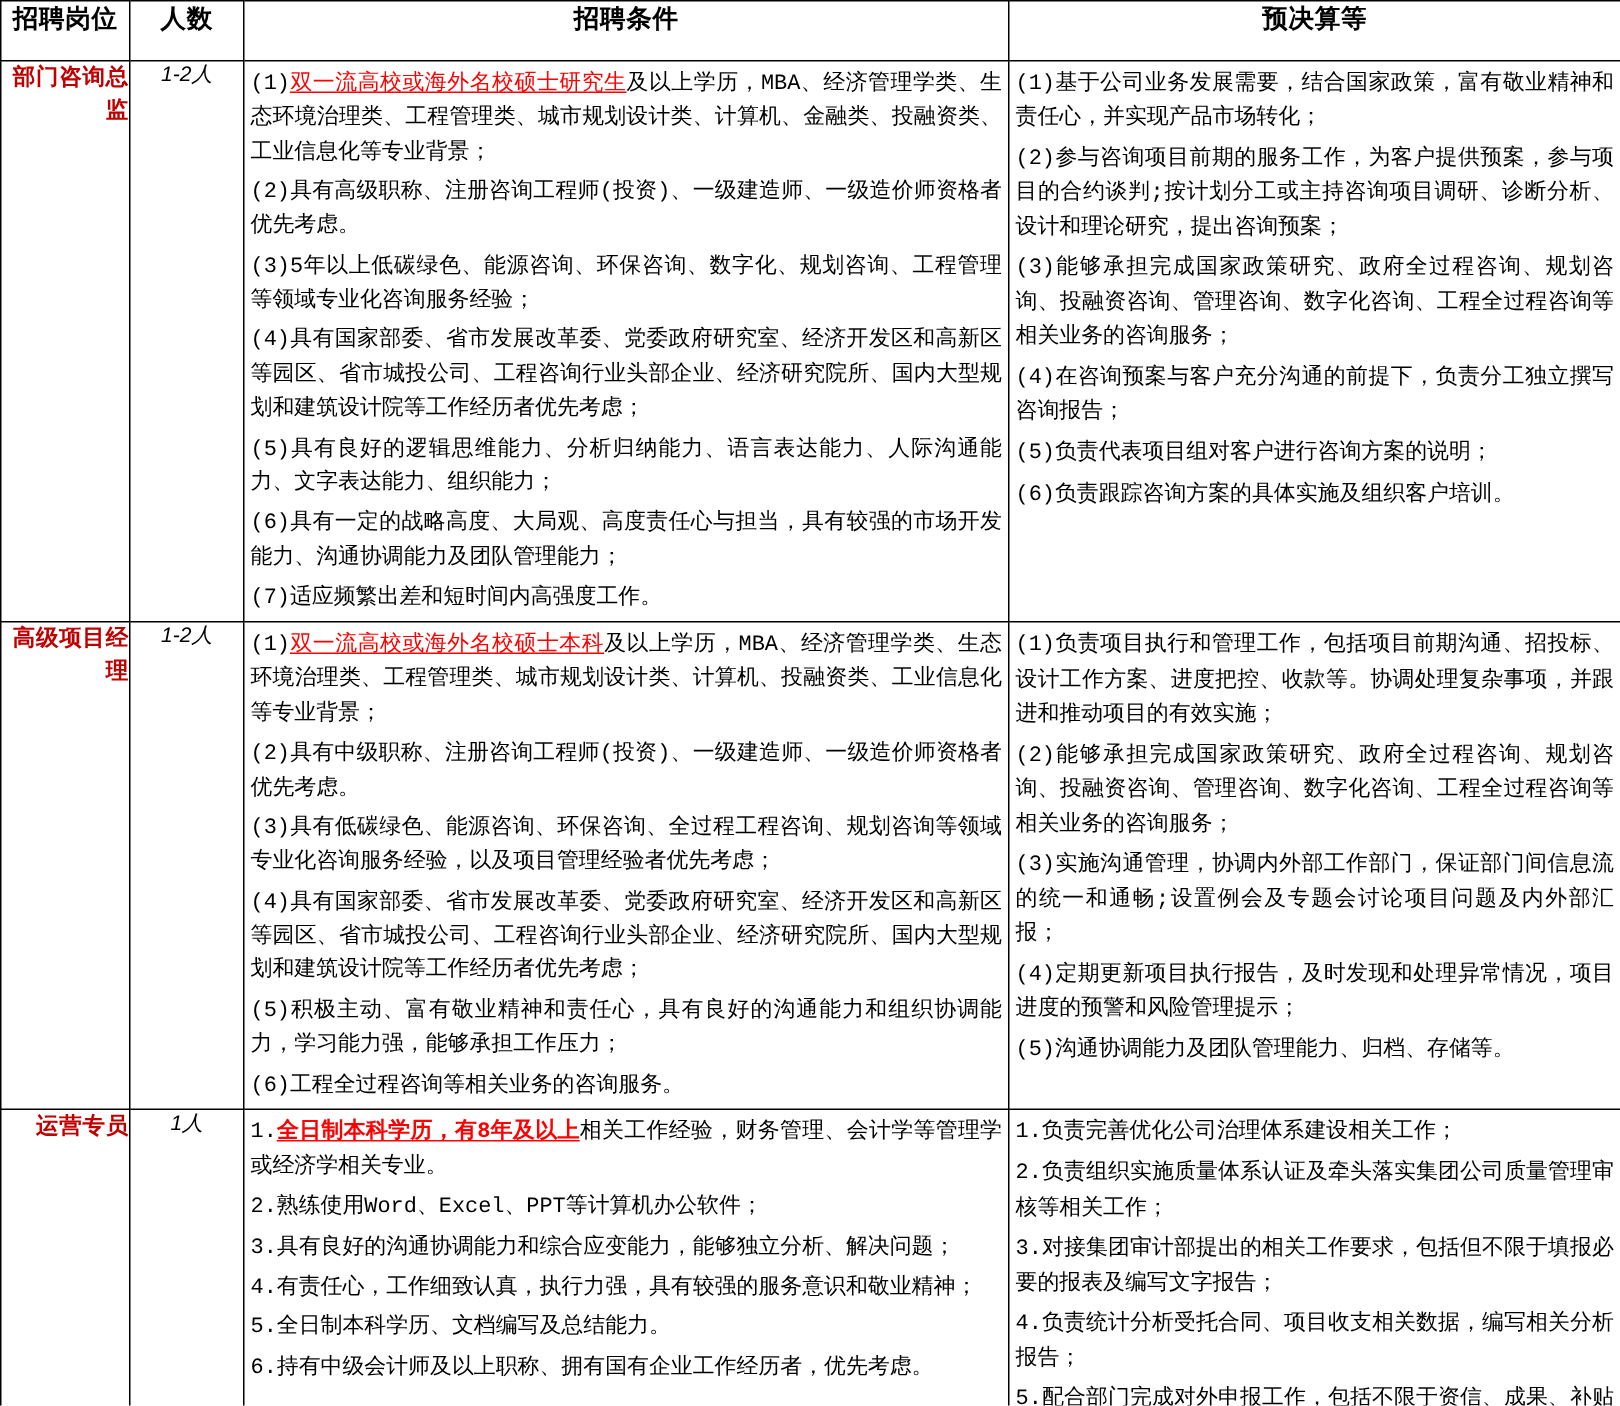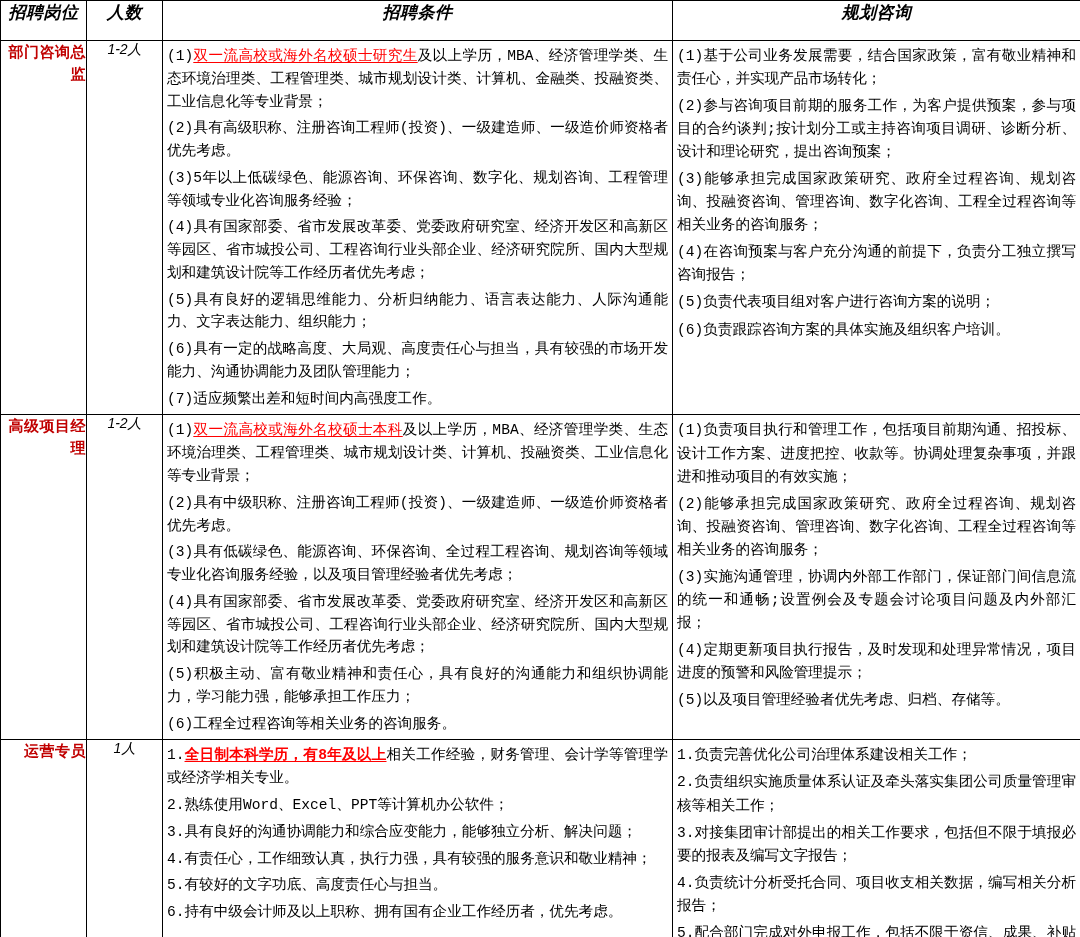--- a/index.html
+++ b/index.html
@@ -36,21 +36,20 @@
   col.c-duty   { width: 408px; }
 
   thead th {
     text-align: center;
     vertical-align: middle;
     font-weight: bold;
     font-size: 17px;
     letter-spacing: 0.5px;
     height: 39px;
     padding: 4px 2px;
-    font-style: italic;
   }
 
   td.post-cell {
     text-align: right;
     vertical-align: middle;
     color: #c00000;
     font-weight: bold;
     font-size: 15px;
     line-height: 1.45;
     letter-spacing: 0.5px;
@@ -104,21 +103,21 @@
       <col class="c-post">
       <col class="c-count">
       <col class="c-cond">
       <col class="c-duty">
     </colgroup>
     <thead>
       <tr>
         <th>招聘岗位</th>
         <th>人数</th>
         <th>招聘条件</th>
-        <th>规划咨询</th>
+        <th>预决算等</th>
       </tr>
     </thead>
     <tbody id="table-body">
         <tr>
           <td class="post-cell">部门咨询总监</td>
           <td class="count-cell">1-2人</td>
           <td class="cond-cell">
             <p class="para"><span>(1)</span><span class="hl">双一流高校或海外名校硕士研究生</span><span>及以上学历，MBA、经济管理学类、生态环境治理类、工程管理类、城市规划设计类、计算机、金融类、投融资类、工业信息化等专业背景；</span></p>
             <p class="para"><span>(2)</span><span>具有高级职称、注册咨询工程师(投资)、一级建造师、一级造价师资格者优先考虑。</span></p>
             <p class="para"><span>(3)</span><span>5年以上低碳绿色、能源咨询、环保咨询、数字化、规划咨询、工程管理等领域专业化咨询服务经验；</span></p>
@@ -145,32 +144,32 @@
             <p class="para"><span>(3)</span><span>具有低碳绿色、能源咨询、环保咨询、全过程工程咨询、规划咨询等领域专业化咨询服务经验，以及项目管理经验者优先考虑；</span></p>
             <p class="para"><span>(4)</span><span>具有国家部委、省市发展改革委、党委政府研究室、经济开发区和高新区等园区、省市城投公司、工程咨询行业头部企业、经济研究院所、国内大型规划和建筑设计院等工作经历者优先考虑；</span></p>
             <p class="para"><span>(5)</span><span>积极主动、富有敬业精神和责任心，具有良好的沟通能力和组织协调能力，学习能力强，能够承担工作压力；</span></p>
             <p class="para"><span>(6)</span><span>工程全过程咨询等相关业务的咨询服务。</span></p>
           </td>
           <td class="duty-cell pad-top-2">
             <p class="para"><span>(1)</span><span>负责项目执行和管理工作，包括项目前期沟通、招投标、设计工作方案、进度把控、收款等。协调处理复杂事项，并跟进和推动项目的有效实施；</span></p>
             <p class="para"><span>(2)</span><span>能够承担完成国家政策研究、政府全过程咨询、规划咨询、投融资咨询、管理咨询、数字化咨询、工程全过程咨询等相关业务的咨询服务；</span></p>
             <p class="para"><span>(3)</span><span>实施沟通管理，协调内外部工作部门，保证部门间信息流的统一和通畅;设置例会及专题会讨论项目问题及内外部汇报；</span></p>
             <p class="para"><span>(4)</span><span>定期更新项目执行报告，及时发现和处理异常情况，项目进度的预警和风险管理提示；</span></p>
-            <p class="para"><span>(5)</span><span>以及项目管理经验者优先考虑、归档、存储等。</span></p>
+            <p class="para"><span>(5)</span><span>沟通协调能力及团队管理能力、归档、存储等。</span></p>
           </td>
         </tr>
         <tr>
           <td class="post-cell">运营专员</td>
           <td class="count-cell">1人</td>
           <td class="cond-cell">
             <p class="para"><span>1.</span><span class="hl-bold">全日制本科学历，有8年及以上</span><span>相关工作经验，财务管理、会计学等管理学或经济学相关专业。</span></p>
             <p class="para"><span>2.</span><span>熟练使用Word、Excel、PPT等计算机办公软件；</span></p>
             <p class="para"><span>3.</span><span>具有良好的沟通协调能力和综合应变能力，能够独立分析、解决问题；</span></p>
             <p class="para"><span>4.</span><span>有责任心，工作细致认真，执行力强，具有较强的服务意识和敬业精神；</span></p>
-            <p class="para"><span>5.</span><span>有较好的文字功底、高度责任心与担当。</span></p>
+            <p class="para"><span>5.</span><span>全日制本科学历、文档编写及总结能力。</span></p>
             <p class="para"><span>6.</span><span>持有中级会计师及以上职称、拥有国有企业工作经历者，优先考虑。</span></p>
           </td>
           <td class="duty-cell">
             <p class="para"><span>1.</span><span>负责完善优化公司治理体系建设相关工作；</span></p>
             <p class="para"><span>2.</span><span>负责组织实施质量体系认证及牵头落实集团公司质量管理审核等相关工作；</span></p>
             <p class="para"><span>3.</span><span>对接集团审计部提出的相关工作要求，包括但不限于填报必要的报表及编写文字报告；</span></p>
             <p class="para"><span>4.</span><span>负责统计分析受托合同、项目收支相关数据，编写相关分析报告；</span></p>
             <p class="para"><span>5.</span><span>配合部门完成对外申报工作，包括不限于资信、成果、补贴等；</span></p>
             <p class="para"><span>6.</span><span>复核财务相关数据，包括但不限于凭证、报表、成本支出单据、税务、预决算等；</span></p>
             <p class="para"><span>7.</span><span>协助提供会议所需的必要数据，配合编写相关文字报告；</span></p>

